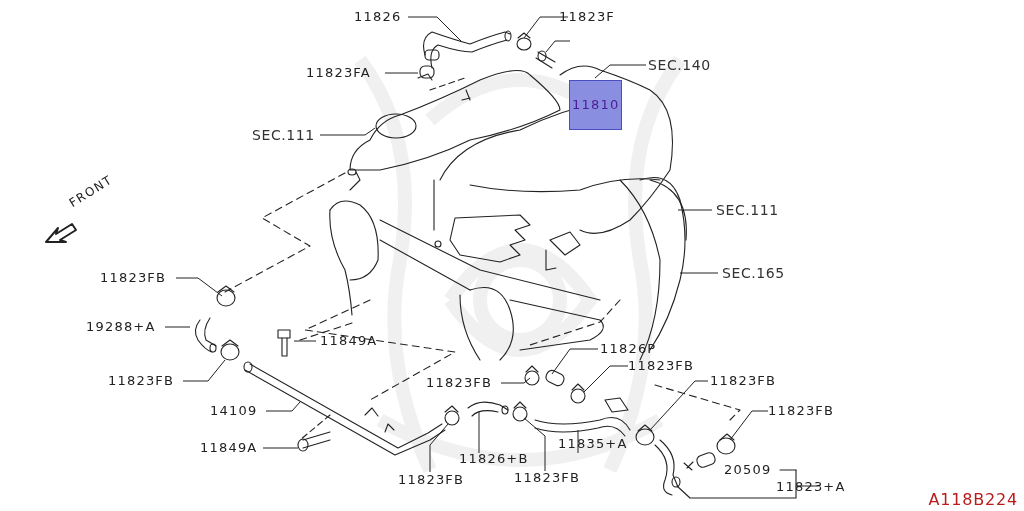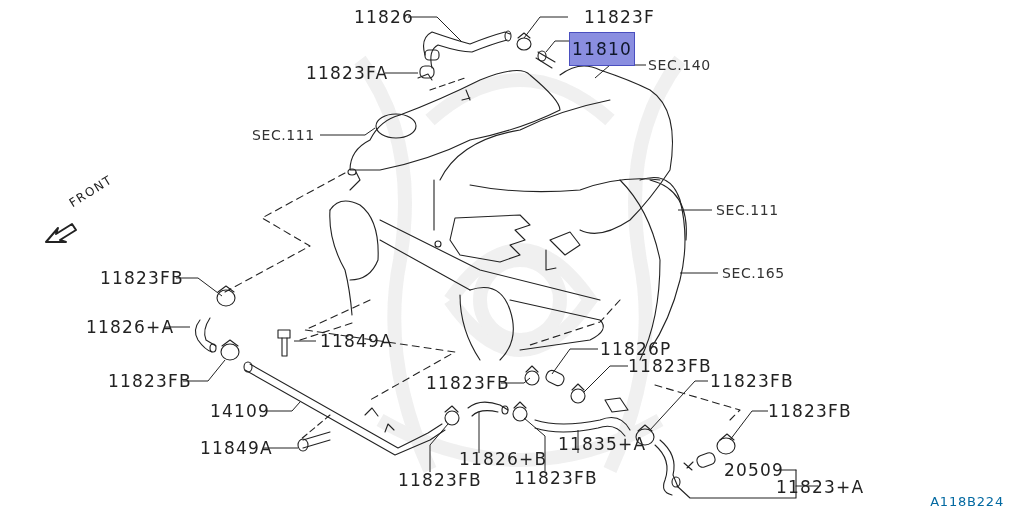--- a/index.html
+++ b/index.html
@@ -1,26 +1,26 @@
 <!DOCTYPE html>
 <html><head>
 <meta charset="utf-8">
 <style>
   html, body { margin:0; padding:0; background:#ffffff; }
   body { width:1024px; height:511px; overflow:hidden; position:relative;
          font-family: "DejaVu Sans", sans-serif; }
   #stage { position:absolute; left:0; top:0; width:1024px; height:511px; }
   svg.art { position:absolute; left:0; top:0; }
-  .lbl { position:absolute; font-family:"DejaVu Sans", sans-serif; font-size:17px;
+  .lbl { position:absolute; font-family:"DejaVu Sans", sans-serif; font-size:13px;
          color:#222; letter-spacing:1.2px; white-space:nowrap; line-height:16px; cursor:pointer; }
   .sec { font-size:14px; color:#333; letter-spacing:0.6px; }
-  .hl { background:#8a8ee0; outline:1px solid #4a4fbf; color:#0f172a; padding:8px 2px; }
+  .hl { background:#8a8ee0; outline:1px solid #4a4fbf; color:#4c1d95; padding:16px 2px;margin-top:48px; }
   .front { position:absolute; left:74px; top:196px; font-size:12px; letter-spacing:1.5px;
            color:#222; transform:rotate(-32deg); transform-origin:left bottom; }
-  .code { position:absolute; right:20px; bottom:2px; font-size:13px; color:#0369a1; letter-spacing:0.8px; }
+  .code { position:absolute; right:6px; bottom:2px; font-size:16px; color:#b91c1c; letter-spacing:0.8px; }
 </style>
 </head>
 <body>
 
 <div id="stage">
 
 <svg class="art" width="1024" height="511" viewBox="0 0 1024 511">
 
   <g fill="none" stroke="#efefef" stroke-width="14" opacity="0.9">
     <path d="M360 60 Q420 140 400 260 Q380 360 430 470"></path>
@@ -157,29 +157,29 @@
     <path d="M708 381 L695 381 L650 430"></path>
     <path d="M768 411 L752 411 L730 440"></path>
     <path d="M430 472 L430 445 L448 424"></path>
     <path d="M479 453 L479 412"></path>
     <path d="M545 471 L545 436 L524 418"></path>
     <path d="M578 453 L578 430"></path>
   </g>
 </svg>
 
 <span class="lbl" style="left:354px;top:9px">11826</span>
-<span class="lbl" style="left:584px;top:9px">11823F</span>
+<span class="lbl" style="left:559px;top:9px">11823F</span>
 <span class="lbl hl" style="left:570px;top:33px">11810</span>
 <span class="lbl" style="left:306px;top:65px">11823FA</span>
 <span class="lbl sec" style="left:648px;top:57px">SEC.140</span>
 <span class="lbl sec" style="left:252px;top:127px">SEC.111</span>
 <span class="lbl sec" style="left:716px;top:202px">SEC.111</span>
 <span class="lbl sec" style="left:722px;top:265px">SEC.165</span>
 <span class="lbl" style="left:100px;top:270px">11823FB</span>
-<span class="lbl" style="left:86px;top:319px">11826+A</span>
+<span class="lbl" style="left:86px;top:319px">19288+A</span>
 <span class="lbl" style="left:320px;top:333px">11849A</span>
 <span class="lbl" style="left:108px;top:373px">11823FB</span>
 <span class="lbl" style="left:210px;top:403px">14109</span>
 <span class="lbl" style="left:200px;top:440px">11849A</span>
 <span class="lbl" style="left:600px;top:341px">11826P</span>
 <span class="lbl" style="left:426px;top:375px">11823FB</span>
 <span class="lbl" style="left:628px;top:358px">11823FB</span>
 <span class="lbl" style="left:710px;top:373px">11823FB</span>
 <span class="lbl" style="left:768px;top:403px">11823FB</span>
 <span class="lbl" style="left:398px;top:472px">11823FB</span>

